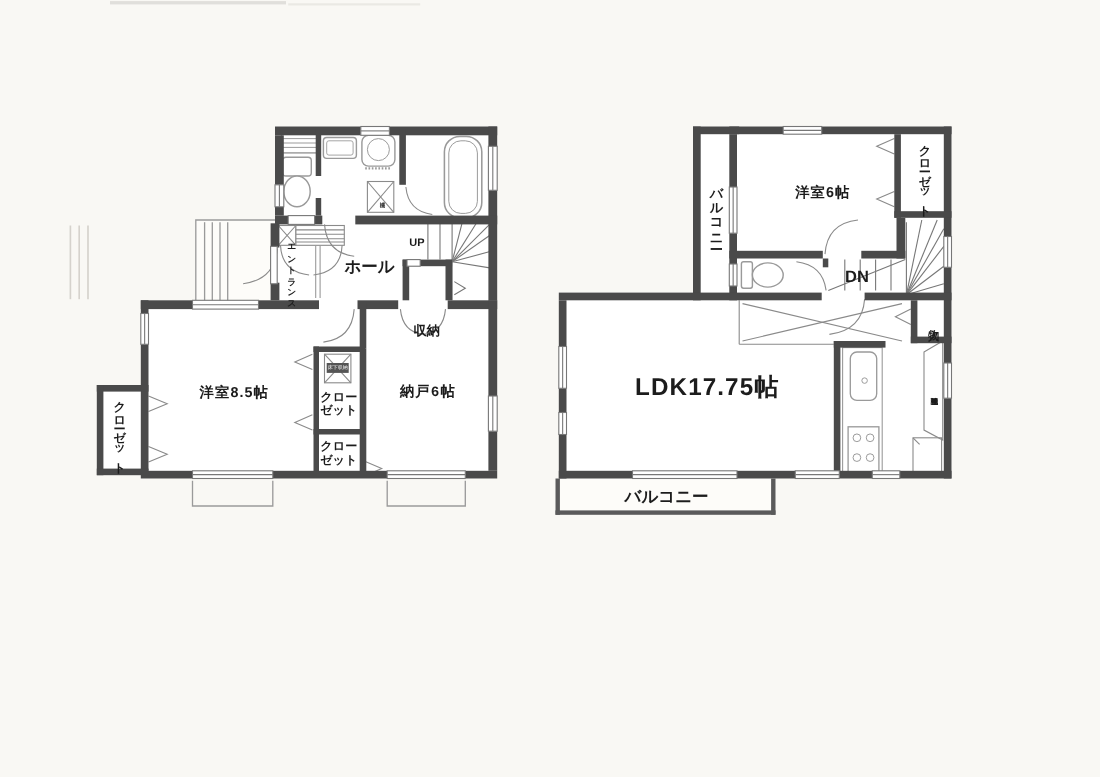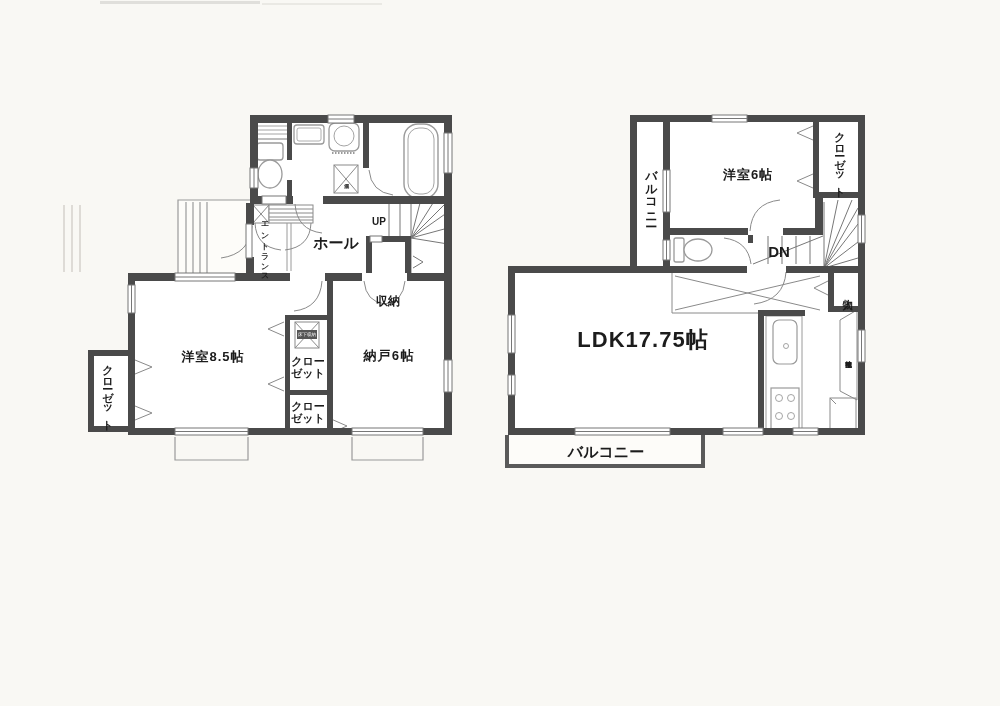--- a/index.html
+++ b/index.html
@@ -355,17 +355,17 @@
   <div class="lbl small wrap3" style="left:308px;top:368px;">クローゼット</div>
   <div class="lbl small wrap3" style="left:308px;top:413px;">クローゼット</div>
   <div class="lbl whitetxt" style="left:307px;top:335px;">床下収納</div>
   <div class="lbl vert washer" style="left:346px;top:179px;">洗濯機</div>
 
   <div class="lbl room" style="left:748px;top:175px;">洋室6帖</div>
   <div class="lbl vert small" style="left:839px;top:158px;">クローゼット</div>
   <div class="lbl vert" style="left:651px;top:191px;font-size:12px;">バルコニー</div>
   <div class="lbl tiny" style="left:779px;top:252px;font-size:15px;">DN</div>
   <div class="lbl vert" style="left:847px;top:292px;font-size:10px;">物入</div>
-  <div class="lbl big" style="left:643px;top:340px;">LDK17.75帖</div>
+  <div class="lbl big" style="left:643px;top:352px;">LDK17.75帖</div>
   <div class="lbl vert note" style="left:848px;top:356px;">壁下地補強</div>
   <div class="lbl" style="left:606px;top:452px;font-size:15px;">バルコニー</div>
 
 </div>
 
 </body></html>

